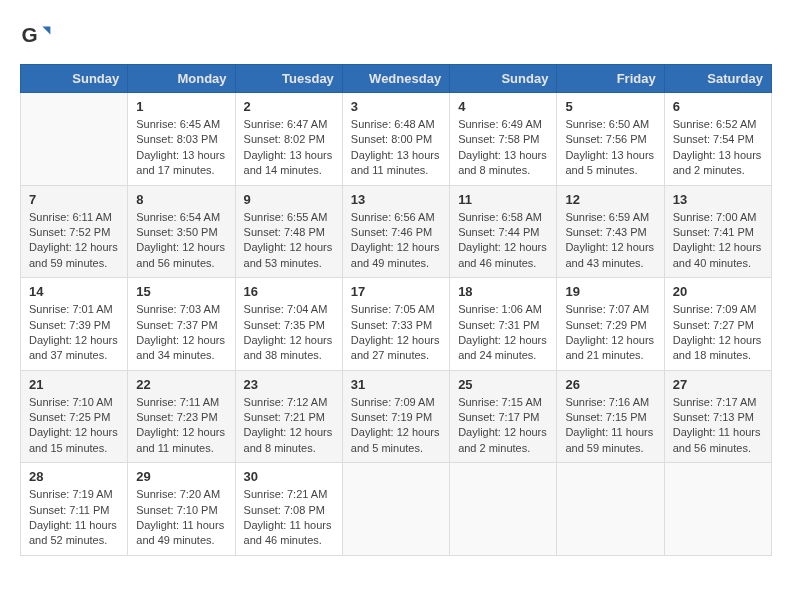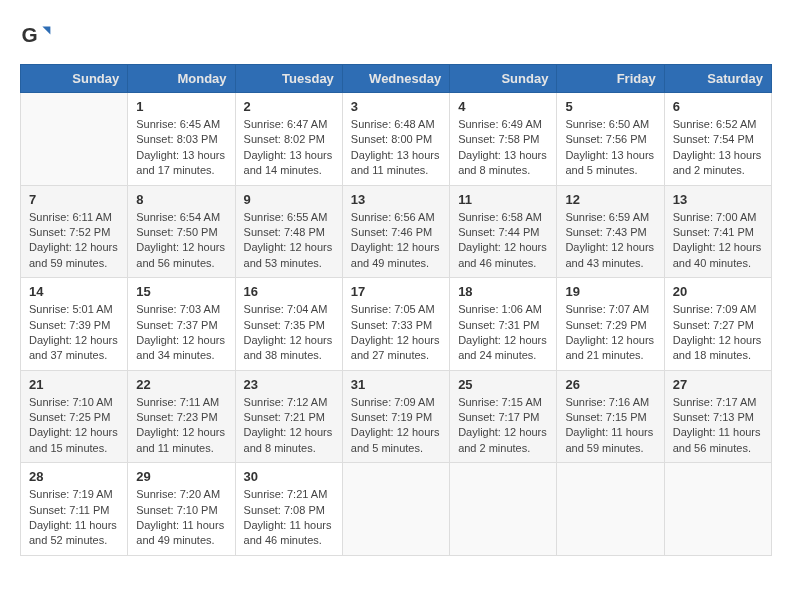--- a/index.html
+++ b/index.html
@@ -168,21 +168,21 @@
         <td>
           <div class="day-number">7</div>
           <div class="cell-text">Sunrise: 6:11 AM</div>
           <div class="cell-text">Sunset: 7:52 PM</div>
           <div class="cell-text">Daylight: 12 hours</div>
           <div class="cell-text">and 59 minutes.</div>
         </td>
         <td>
           <div class="day-number">8</div>
           <div class="cell-text">Sunrise: 6:54 AM</div>
-          <div class="cell-text">Sunset: 7:50 PM</div>
+          <div class="cell-text">Sunset: 3:50 PM</div>
           <div class="cell-text">Daylight: 12 hours</div>
           <div class="cell-text">and 56 minutes.</div>
         </td>
         <td>
           <div class="day-number">9</div>
           <div class="cell-text">Sunrise: 6:55 AM</div>
           <div class="cell-text">Sunset: 7:48 PM</div>
           <div class="cell-text">Daylight: 12 hours</div>
           <div class="cell-text">and 53 minutes.</div>
         </td>
@@ -211,21 +211,21 @@
           <div class="day-number">13</div>
           <div class="cell-text">Sunrise: 7:00 AM</div>
           <div class="cell-text">Sunset: 7:41 PM</div>
           <div class="cell-text">Daylight: 12 hours</div>
           <div class="cell-text">and 40 minutes.</div>
         </td>
       </tr>
       <tr>
         <td>
           <div class="day-number">14</div>
-          <div class="cell-text">Sunrise: 5:01 AM</div>
+          <div class="cell-text">Sunrise: 7:01 AM</div>
           <div class="cell-text">Sunset: 7:39 PM</div>
           <div class="cell-text">Daylight: 12 hours</div>
           <div class="cell-text">and 37 minutes.</div>
         </td>
         <td>
           <div class="day-number">15</div>
           <div class="cell-text">Sunrise: 7:03 AM</div>
           <div class="cell-text">Sunset: 7:37 PM</div>
           <div class="cell-text">Daylight: 12 hours</div>
           <div class="cell-text">and 34 minutes.</div>

